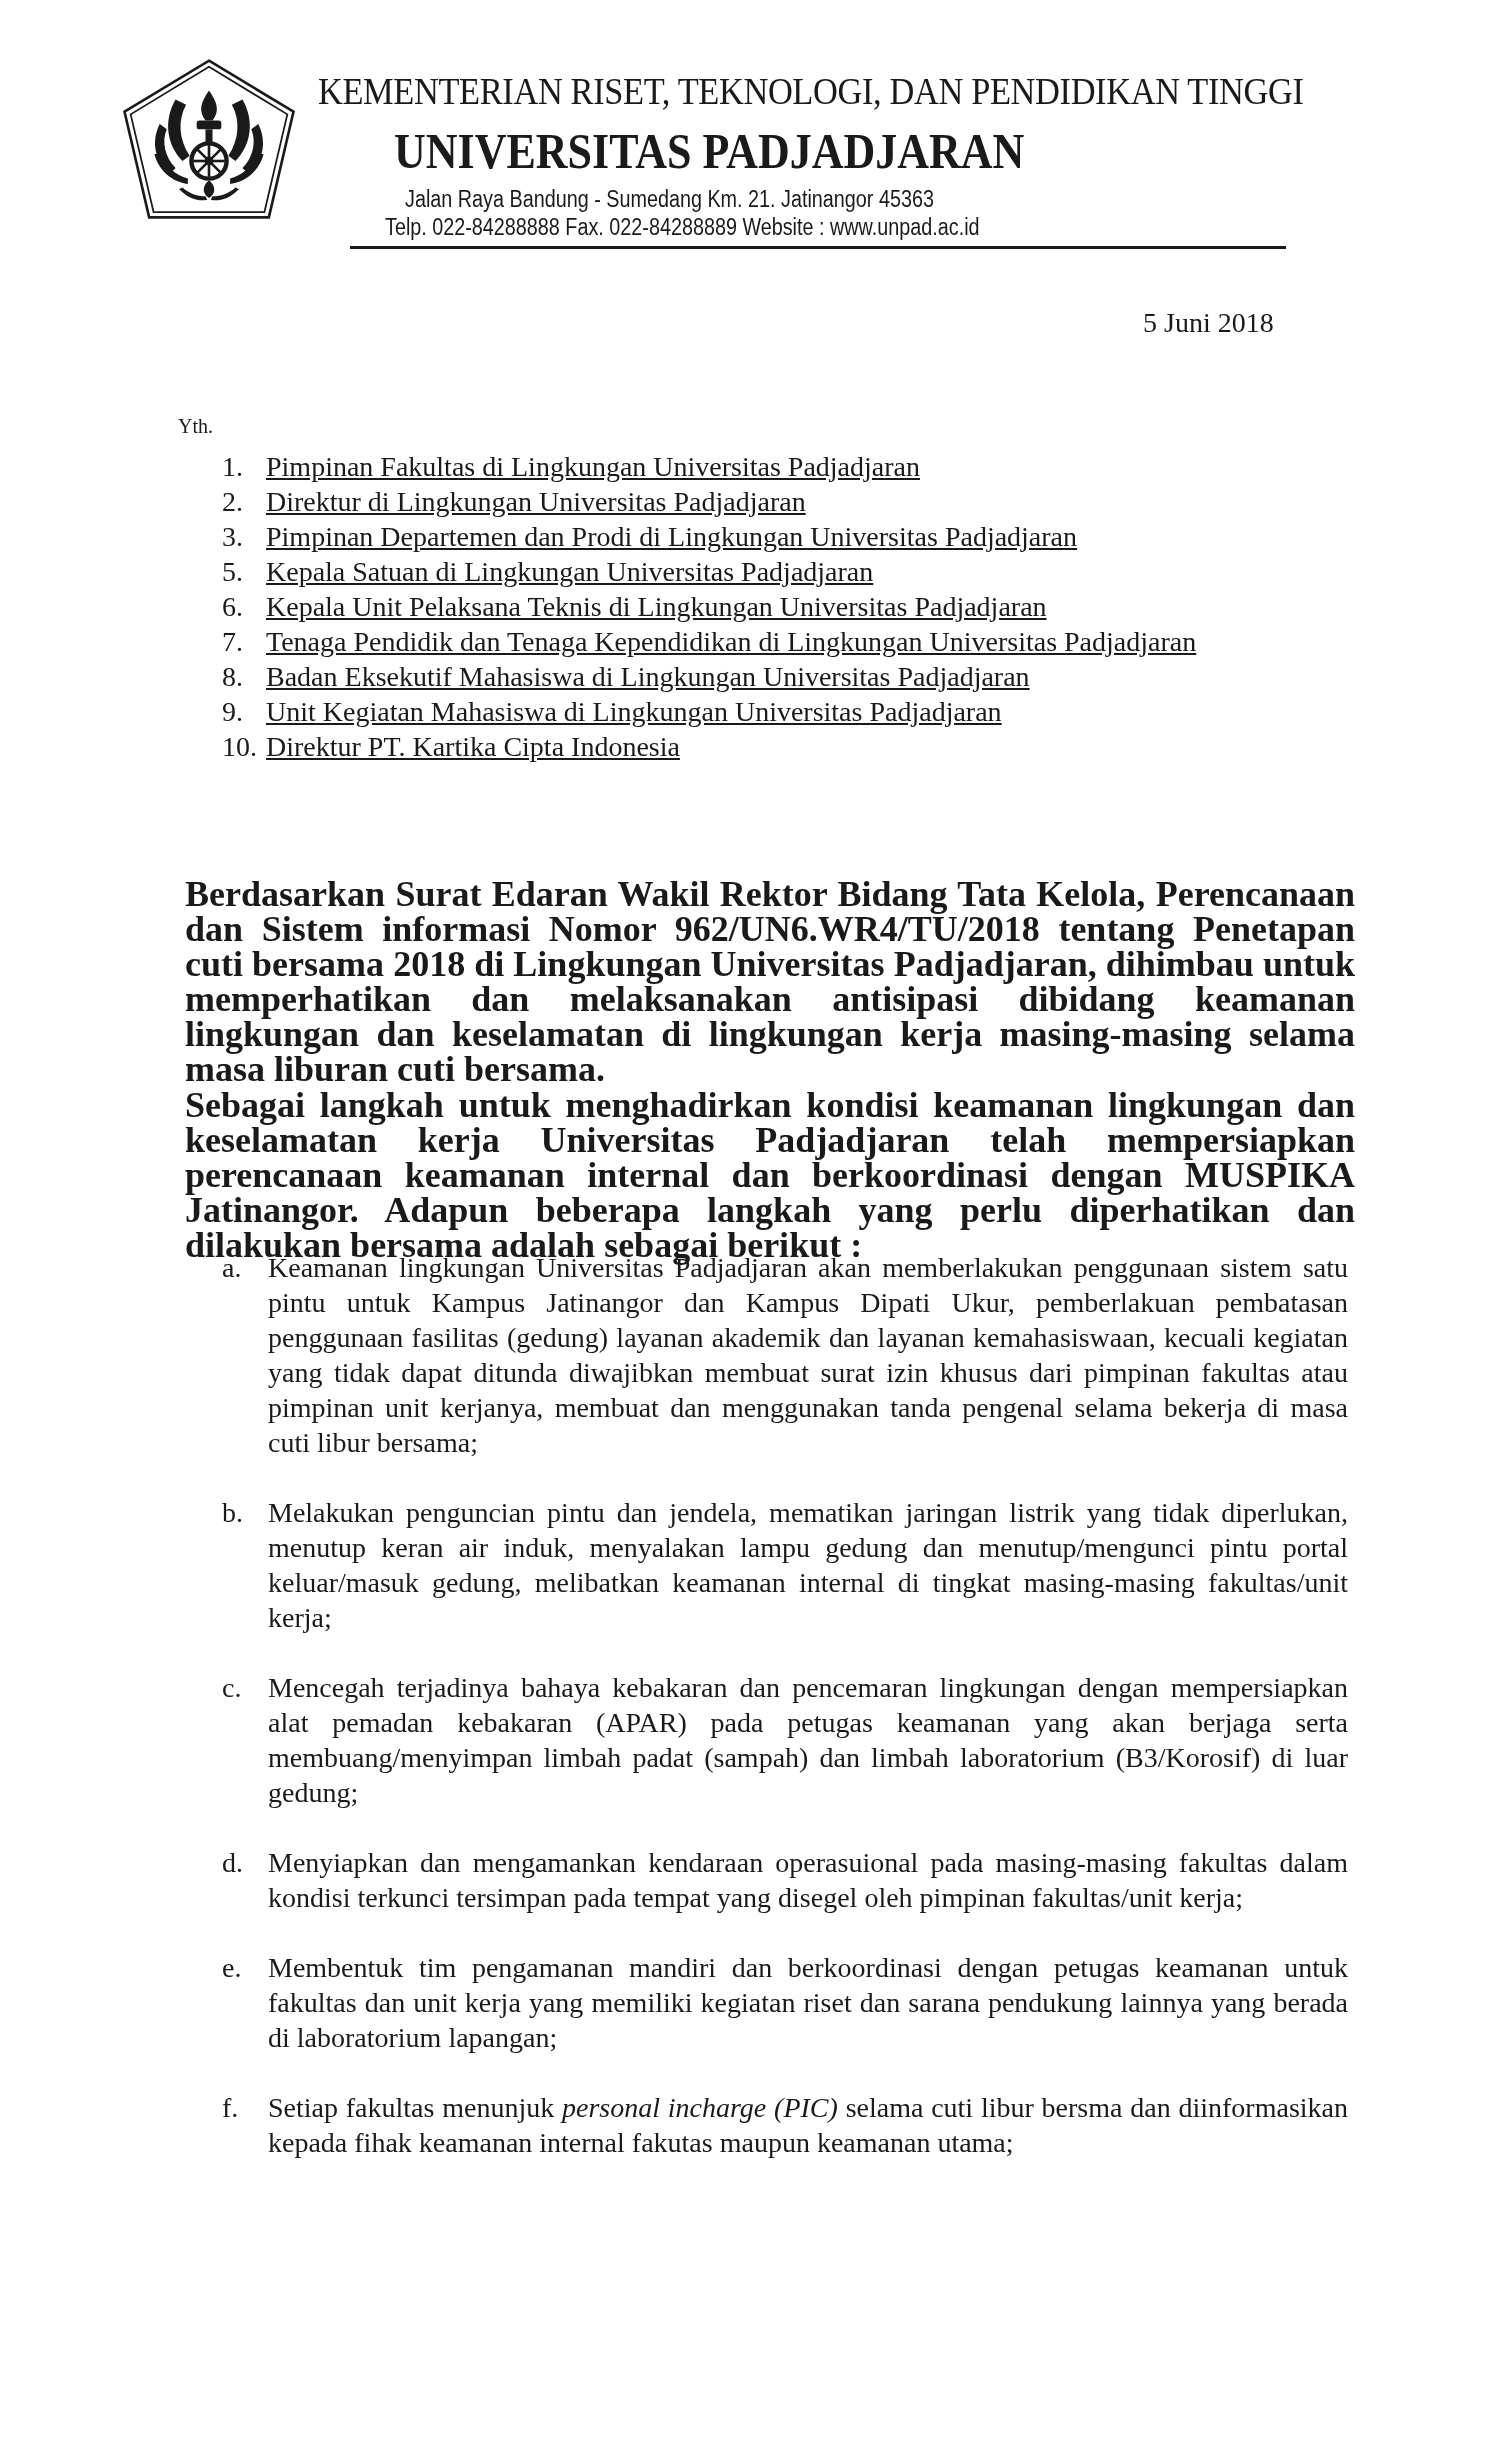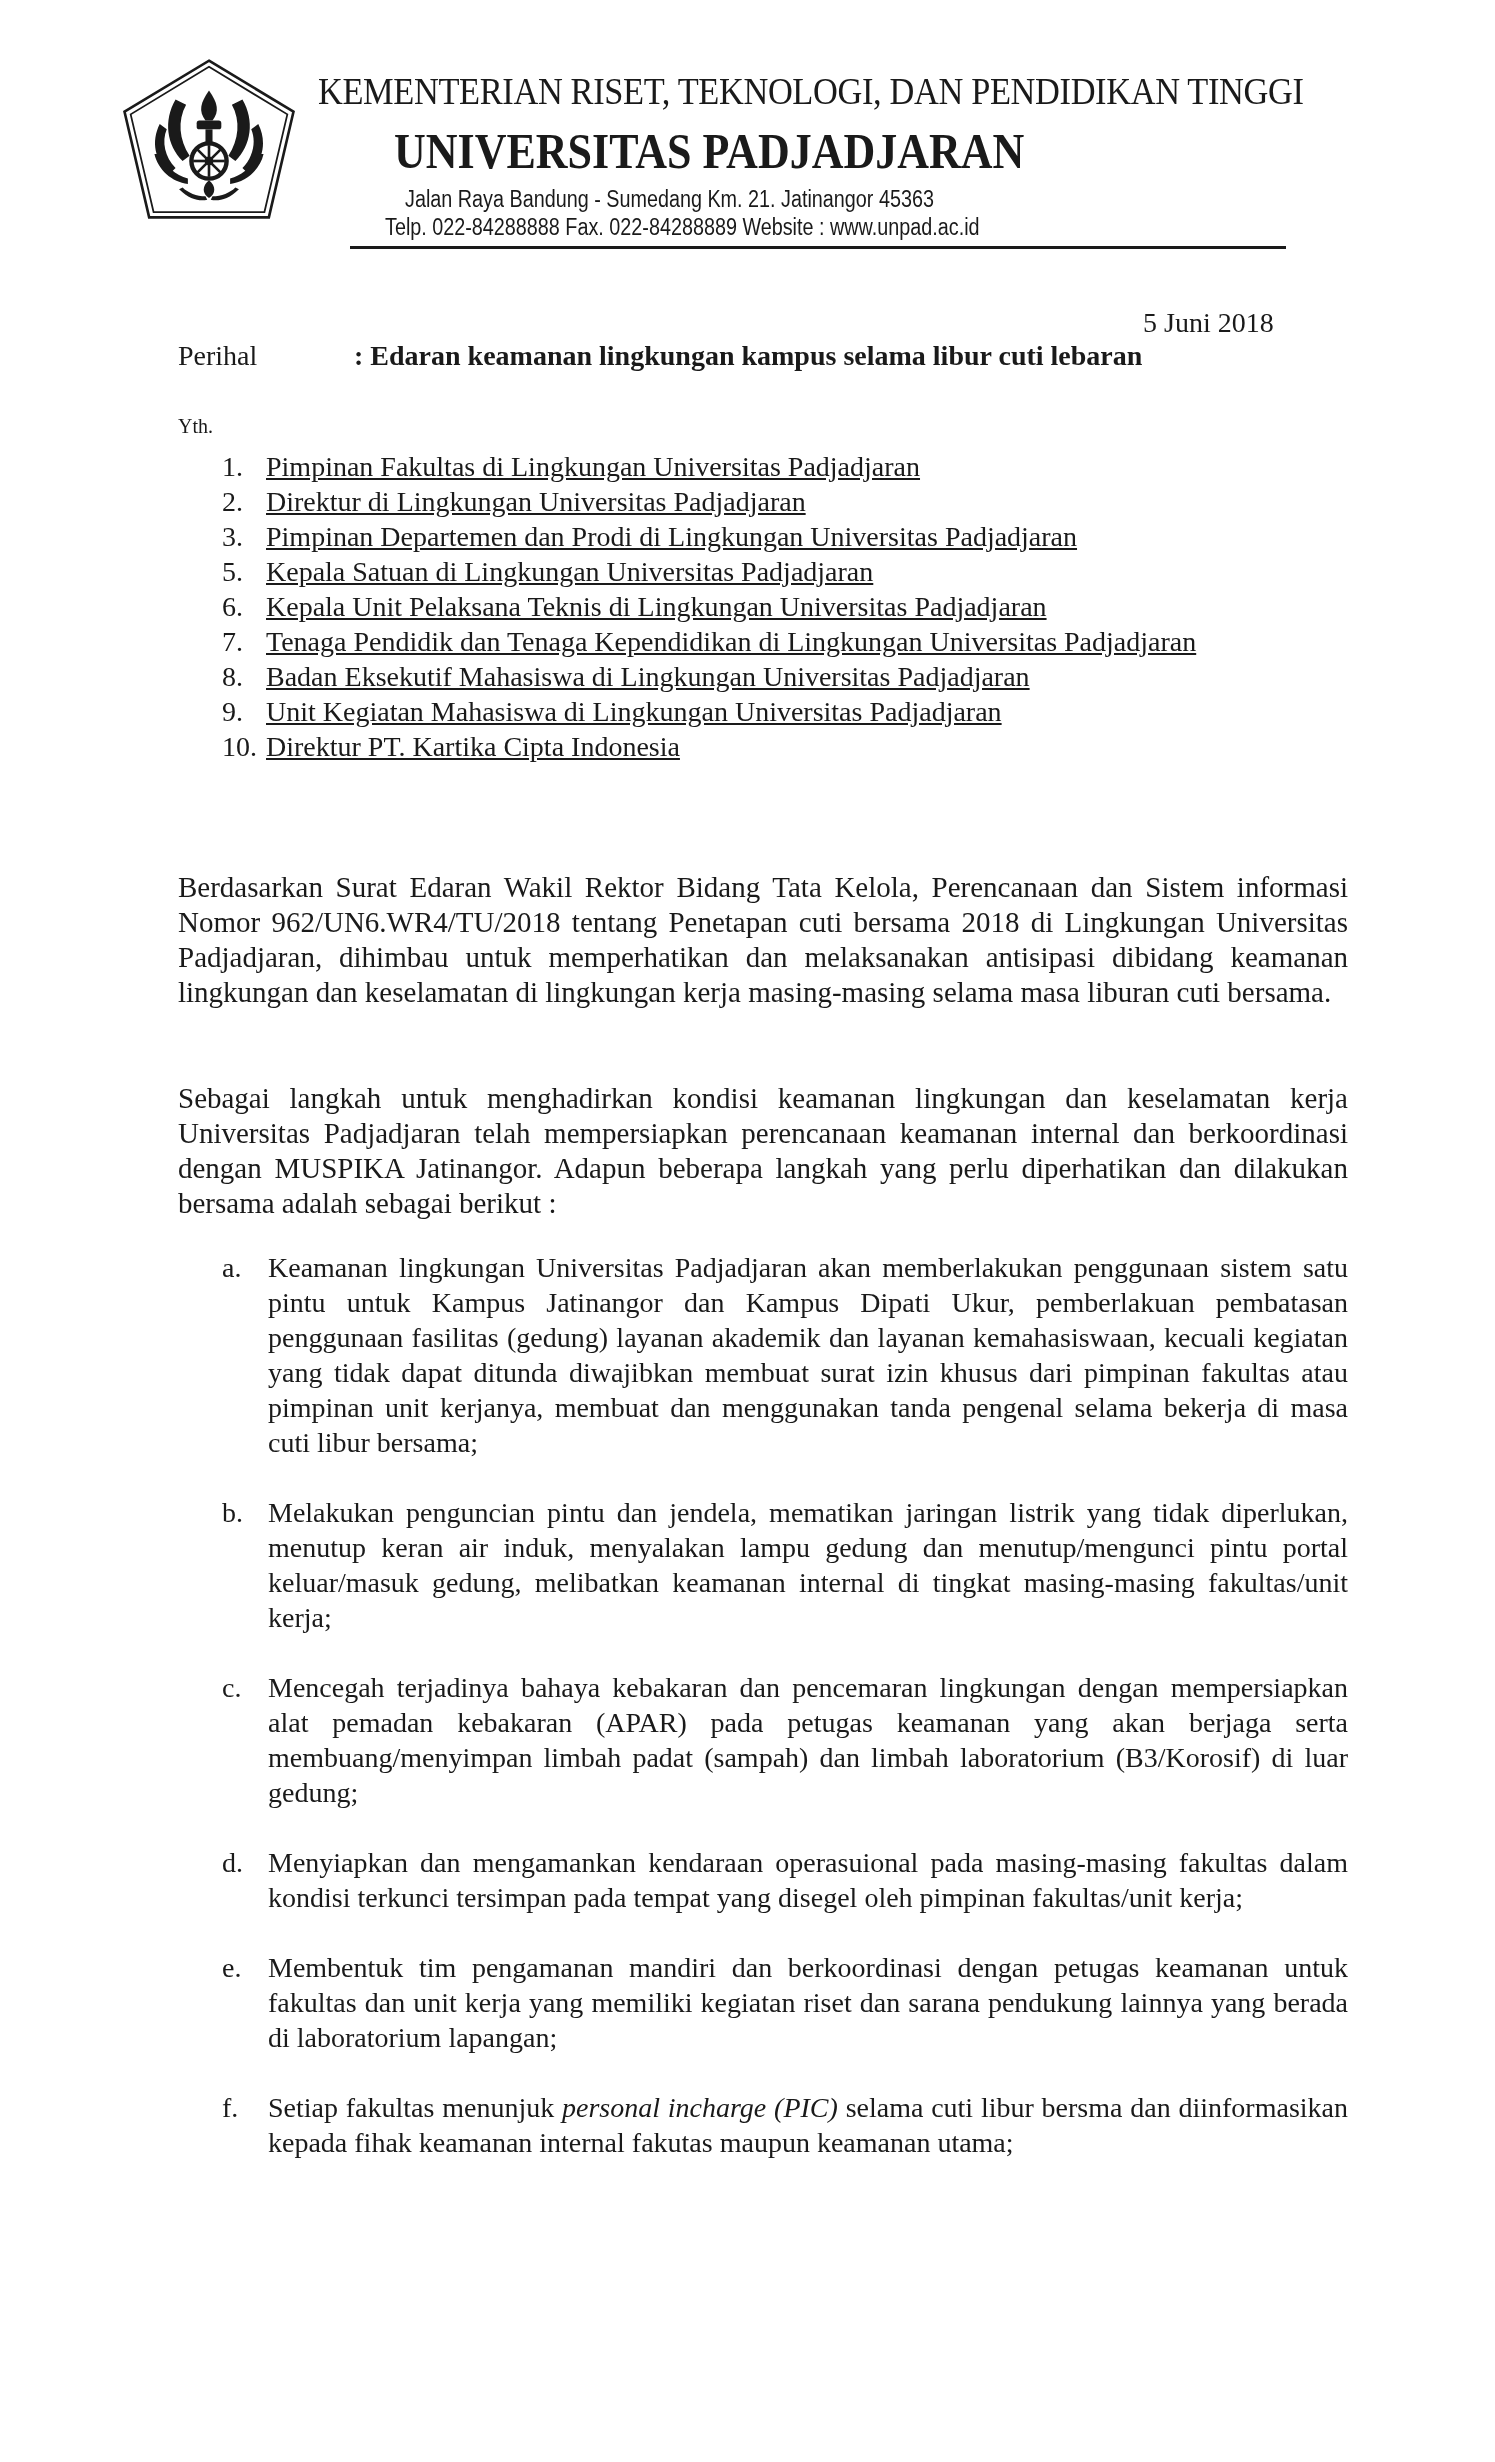--- a/index.html
+++ b/index.html
@@ -49,22 +49,23 @@
 
     
     .yth { position: absolute; left: 178px; top: 407px; font-size: 20px; }
     .recipients { position: absolute; left: 222px; top: 441px; margin: 0; padding: 0; list-style: none; text-decoration: underline; }
     .recipients li { font-size: 28px; height: 35px; line-height: 35px; white-space: nowrap; }
     .recipients .num { display: inline-block; width: 44px; }
 
     
     .para {
       position: absolute; left: 178px; width: 1170px;
-      font-size: 29px; line-height: 35px; text-align: justify; margin: 0;
+      font-size: 36px; line-height: 35px; text-align: justify; margin: 7px;
       text-align-last: left;
+      font-weight: bold;
     }
     .para-1 { top: 862px; }
     .para-2 { top: 1073px; }
 
     
     .items { position: absolute; left: 222px; top: 1242px; width: 1126px; margin: 0; padding: 0; list-style: none; }
     .items li { position: relative; padding-left: 46px; font-size: 28px; line-height: 35px; text-align: justify; margin: 0 0 35px 0; }
     .items li .letter { position: absolute; left: 0; top: 0; }
     .items li .txt { display: block; }
     .items li em { font-style: italic; }
@@ -105,23 +106,20 @@
     </svg>
   </div>
 
   <div class="kop-ministry">KEMENTERIAN RISET, TEKNOLOGI, DAN PENDIDIKAN TINGGI</div>
   <div class="kop-univ">UNIVERSITAS PADJADJARAN</div>
   <div class="kop-address">Jalan Raya Bandung -  Sumedang Km. 21. Jatinangor 45363</div>
   <div class="kop-contact">Telp. 022-84288888  Fax. 022-84288889  Website  :  www.unpad.ac.id</div>
   <div class="kop-rule"></div>
 
   <div class="meta-date">5 Juni 2018</div>
-  <div class="meta meta-perihal">
-    <span class="label">Perihal</span><span class="val">: Edaran keamanan lingkungan kampus selama libur cuti lebaran</span>
-  </div>
 
   <div class="yth">Yth.</div>
   <ul class="recipients">
     <li><span class="num">1.</span><span>Pimpinan Fakultas di Lingkungan Universitas Padjadjaran</span></li>
     <li><span class="num">2.</span><span>Direktur di Lingkungan Universitas Padjadjaran</span></li>
     <li><span class="num">3.</span><span>Pimpinan Departemen dan Prodi di Lingkungan Universitas Padjadjaran</span></li>
     <li><span class="num">5.</span><span>Kepala Satuan di Lingkungan Universitas Padjadjaran</span></li>
     <li><span class="num">6.</span><span>Kepala Unit Pelaksana Teknis di Lingkungan Universitas Padjadjaran</span></li>
     <li><span class="num">7.</span><span>Tenaga Pendidik dan Tenaga Kependidikan di Lingkungan Universitas Padjadjaran</span></li>
     <li><span class="num">8.</span><span>Badan Eksekutif Mahasiswa di Lingkungan Universitas Padjadjaran</span></li>

